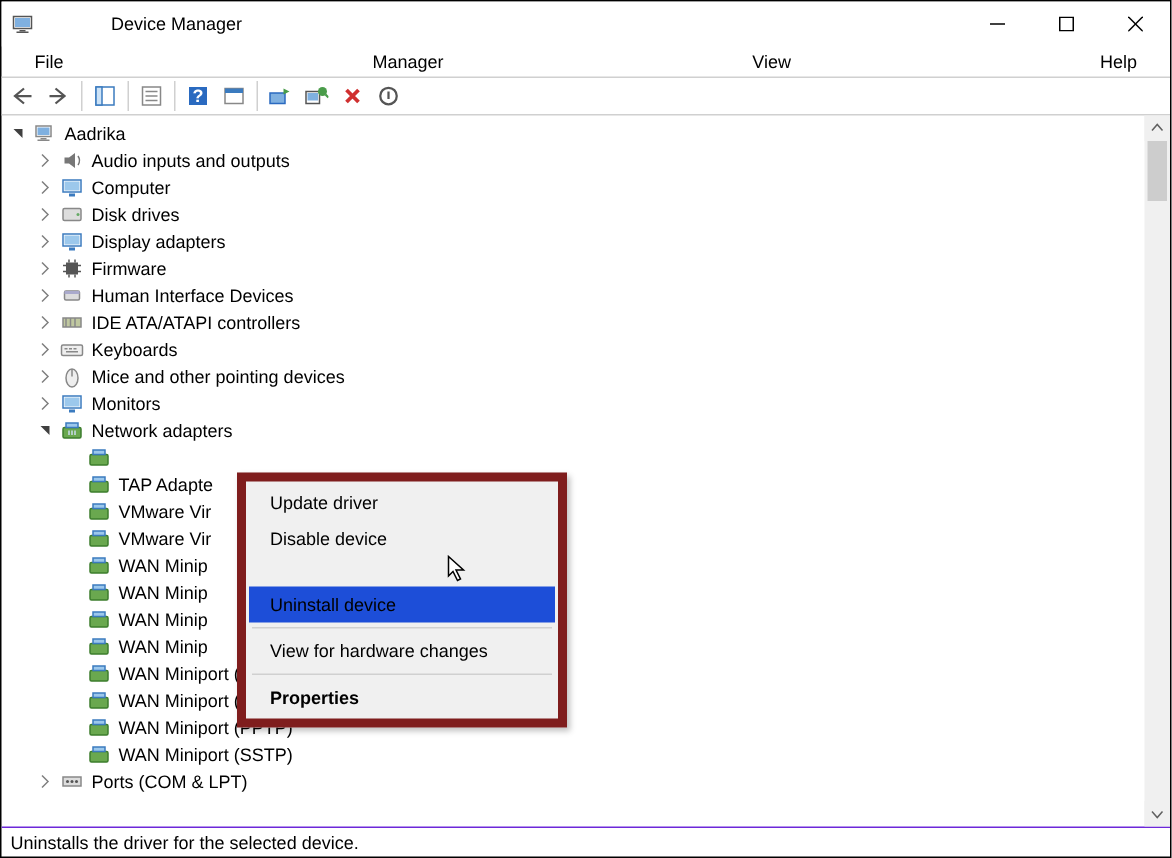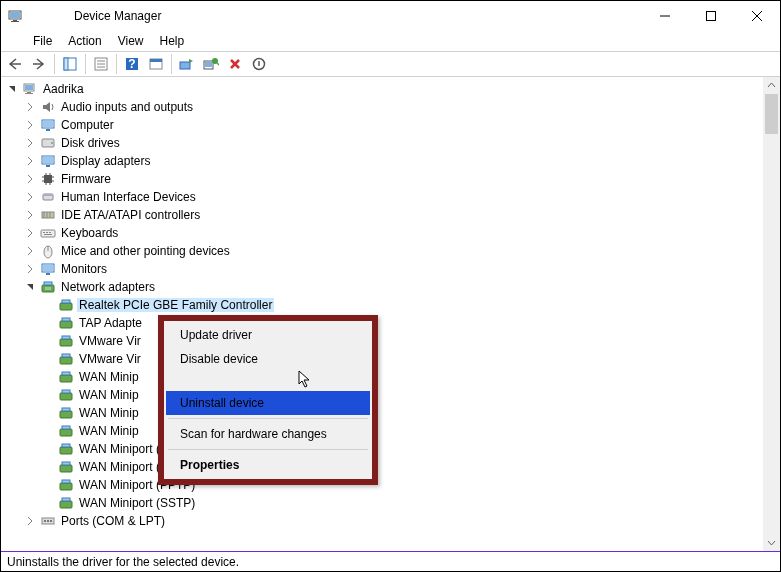--- a/index.html
+++ b/index.html
@@ -2,21 +2,21 @@
 <html><head>
 <meta charset="utf-8">
 <style>
 * { margin:0; padding:0; box-sizing:border-box; font-family:"Segoe UI",Tahoma,sans-serif; font-size:12px; }
 body { background:#fff; width:781px; height:572px; overflow:hidden; position:relative; border:1px solid #000; }
 .titlebar { height:30px; display:flex; align-items:center; padding:0 0 0 6px; background:#fff; }
 .titlebar .icon { width:16px; height:16px; margin-right:6px; display:flex; align-items:center; justify-content:center; }
 .titlebar .title { flex:1; font-size:12px;margin-left:45px; }
 .winbtns { display:flex; height:30px; }
 .winbtn { width:46px; display:flex; align-items:center; justify-content:center; }
-.menubar { height:20px; display:flex; align-items:center; padding:0 24px; gap:0; }
+.menubar { height:20px; display:flex; align-items:center; padding:0 14px; gap:0;justify-content:space-between; }
 .menuitem { padding:2px 8px; cursor:default; }
 .toolbar { height:26px; border-top:1px solid #d0d0d0; border-bottom:1px solid #d0d0d0; display:flex; align-items:center; padding:0 2px; background:#fff; }
 .tbtn { width:24px; height:22px; display:flex; align-items:center; justify-content:center; margin:0 0px; }
 .tsep { width:1px; height:20px; background:#d0d0d0; margin:0 3px; }
 .content { position:relative; height:474px; overflow:hidden; }
 .tree { padding:3px 0 3px 4px; height:100%; overflow-y:auto; }
 .row { display:flex; align-items:center; height:18px; white-space:nowrap; }
 .chev { width:14px; height:14px; display:flex; align-items:center; justify-content:center; cursor:pointer; }
 .spacer { display:inline-block; }
 .nodeicon { width:16px; height:16px; margin:0 3px; display:flex; align-items:center; justify-content:center; flex-shrink:0; }
@@ -62,21 +62,21 @@
         <svg width="10" height="10">
           <line x1="0" y1="0" x2="10" y2="10" stroke="#000"></line>
           <line x1="10" y1="0" x2="0" y2="10" stroke="#000"></line>
         </svg>
       </div>
   </div>
 </div>
 
 <div class="menubar">
   <div class="menuitem">File</div>
-  <div class="menuitem">Action</div>
+  <div class="menuitem">Manager</div>
   <div class="menuitem">View</div>
   <div class="menuitem">Help</div>
 </div>
 
 <div class="toolbar">
   <div class="tbtn">
       <svg width="16" height="14">
         <path d="M9 2 L3 7 L9 12 M3 7 L14 7" fill="none" stroke="#555" stroke-width="1.5"></path>
       </svg>
     </div>
@@ -344,21 +344,20 @@
         <span class="nodelabel">Network adapters</span>
       </div>
       <div class="row">
         <span class="spacer" style="width:50px"></span>
         <span class="nodeicon">
           <svg width="16" height="16">
             <rect x="2" y="6" width="12" height="7" rx="1" fill="#6aa84f" stroke="#3d7d2d"></rect>
             <rect x="4" y="3" width="8" height="3" fill="#9cc8ec" stroke="#3b7bbf"></rect>
           </svg>
         </span>
-        <span class="nodelabel sel">Realtek PCIe GBE Family Controller</span>
       </div>
       <div class="row">
         <span class="spacer" style="width:50px"></span>
         <span class="nodeicon">
           <svg width="16" height="16">
             <rect x="2" y="6" width="12" height="7" rx="1" fill="#6aa84f" stroke="#3d7d2d"></rect>
             <rect x="4" y="3" width="8" height="3" fill="#9cc8ec" stroke="#3b7bbf"></rect>
           </svg>
         </span>
         <span class="nodelabel">TAP Adapte</span>
@@ -493,21 +492,21 @@
           <path d="M1 3 L4.5 7 L8 3" fill="none" stroke="#606060"></path>
         </svg>
       </div>
   </div>
 
   <div class="ctxmenu" style="left:157px; top:238px; width:220px" id="ctxmenu">
       <div class="ctxitem">Update driver</div>
       <div class="ctxitem">Disable device</div>
       <div class="ctxitem hover">Uninstall device</div>
       <div class="ctxsep"></div>
-      <div class="ctxitem">Scan for hardware changes</div>
+      <div class="ctxitem">View for hardware changes</div>
       <div class="ctxsep"></div>
       <div class="ctxitem bold">Properties</div>
     </div>
 
   <div class="cursor" style="left:297px; top:293px">
     <svg width="16" height="20">
         <path d="M1 1 L1 14 L4 11 L7 17 L9 16 L6 10 L11 10 Z" fill="#fff" stroke="#000" stroke-width="1"></path>
       </svg>
   </div>
 </div>

